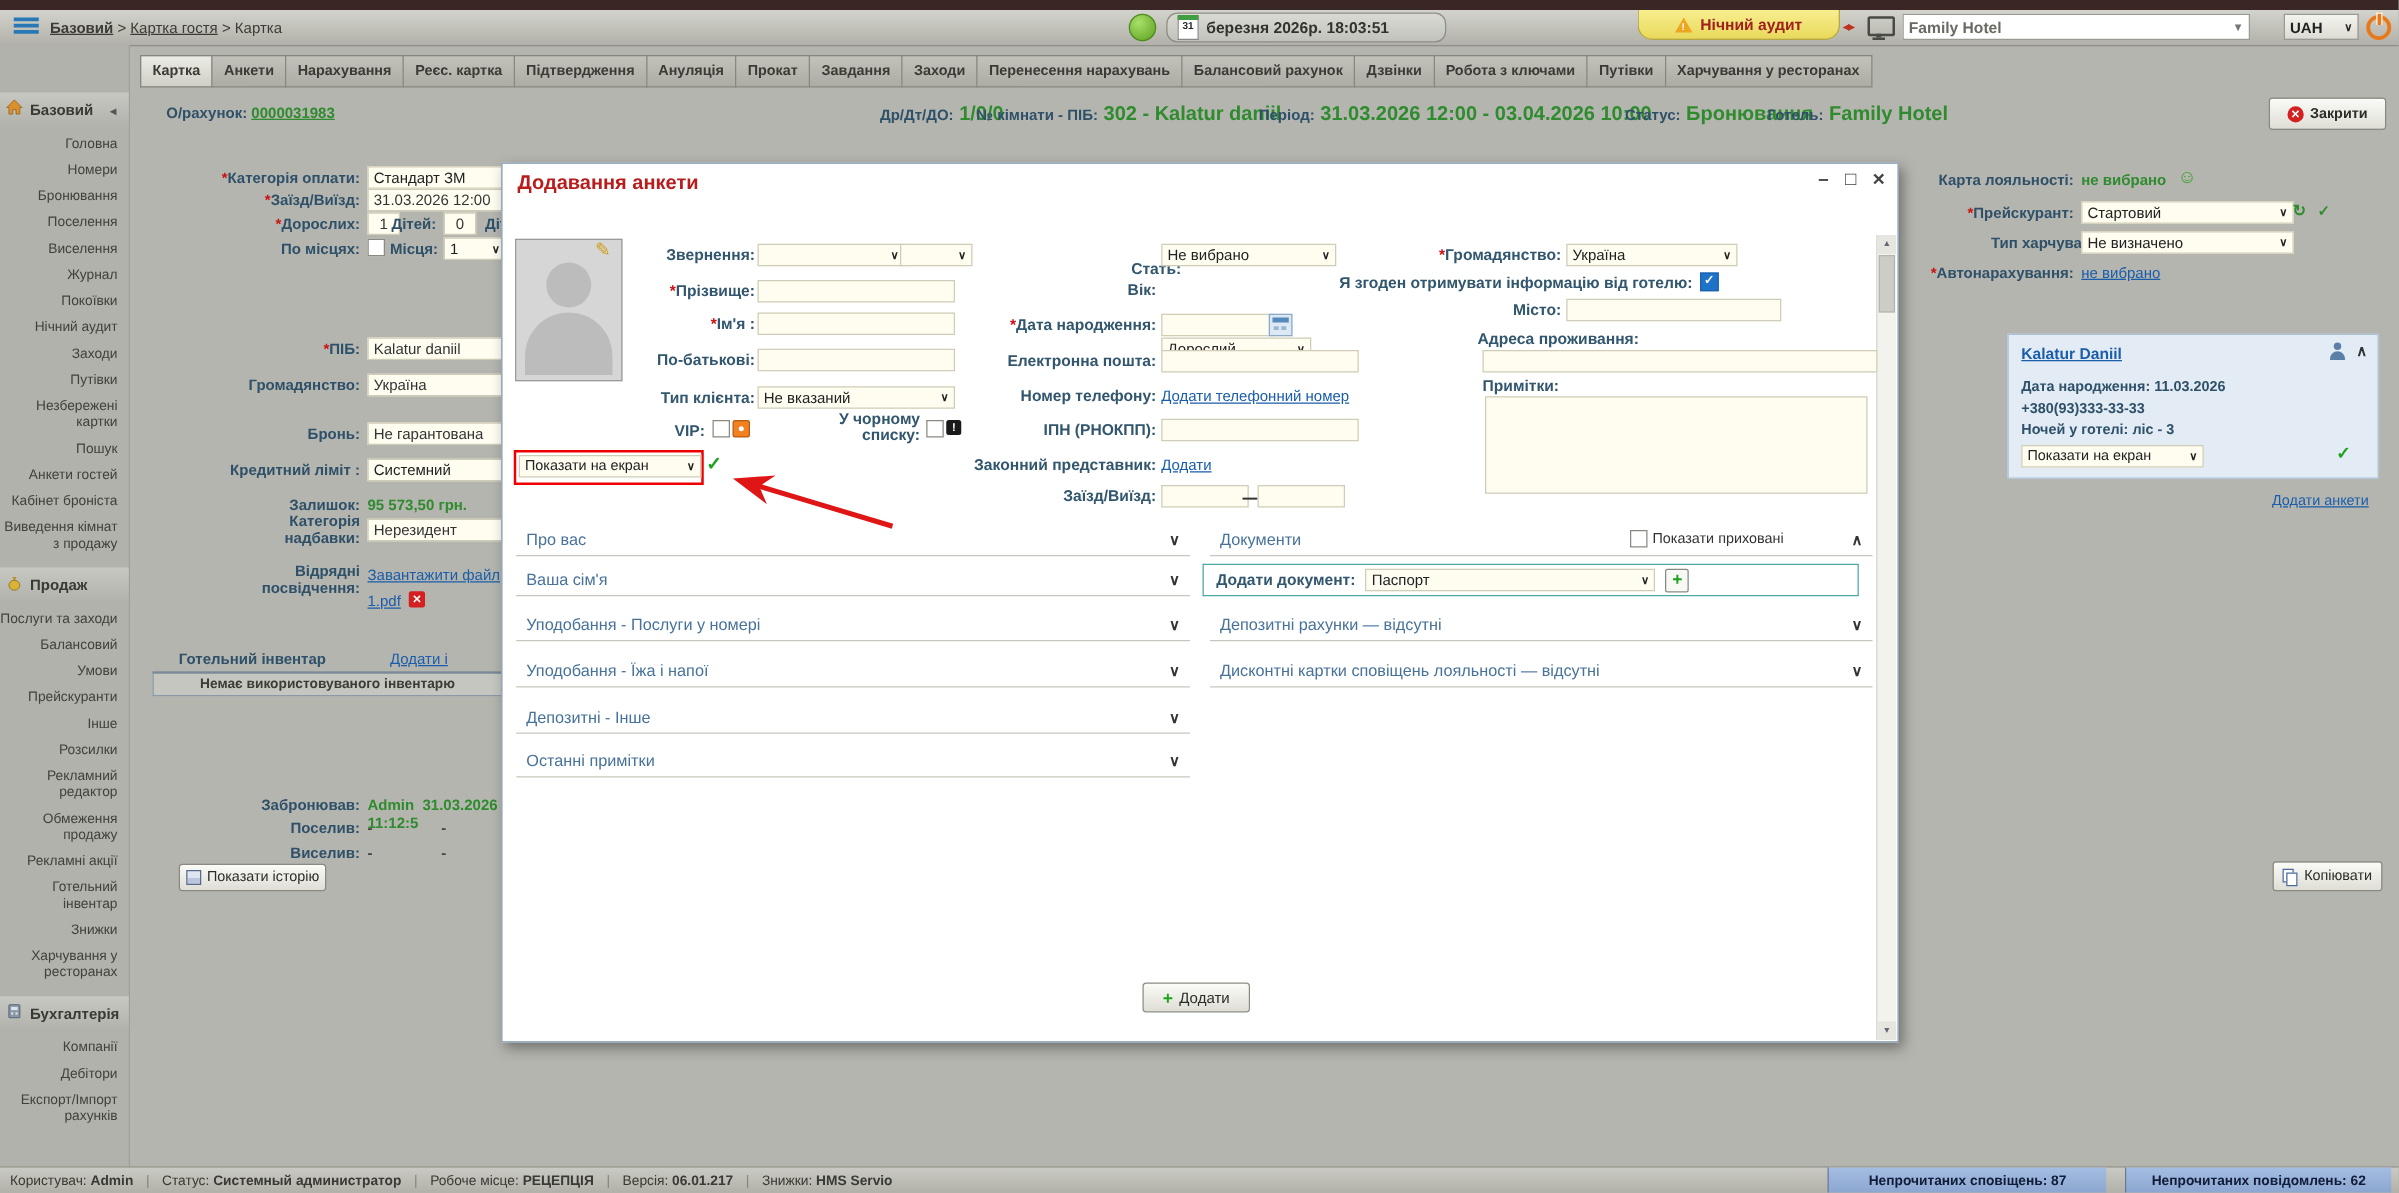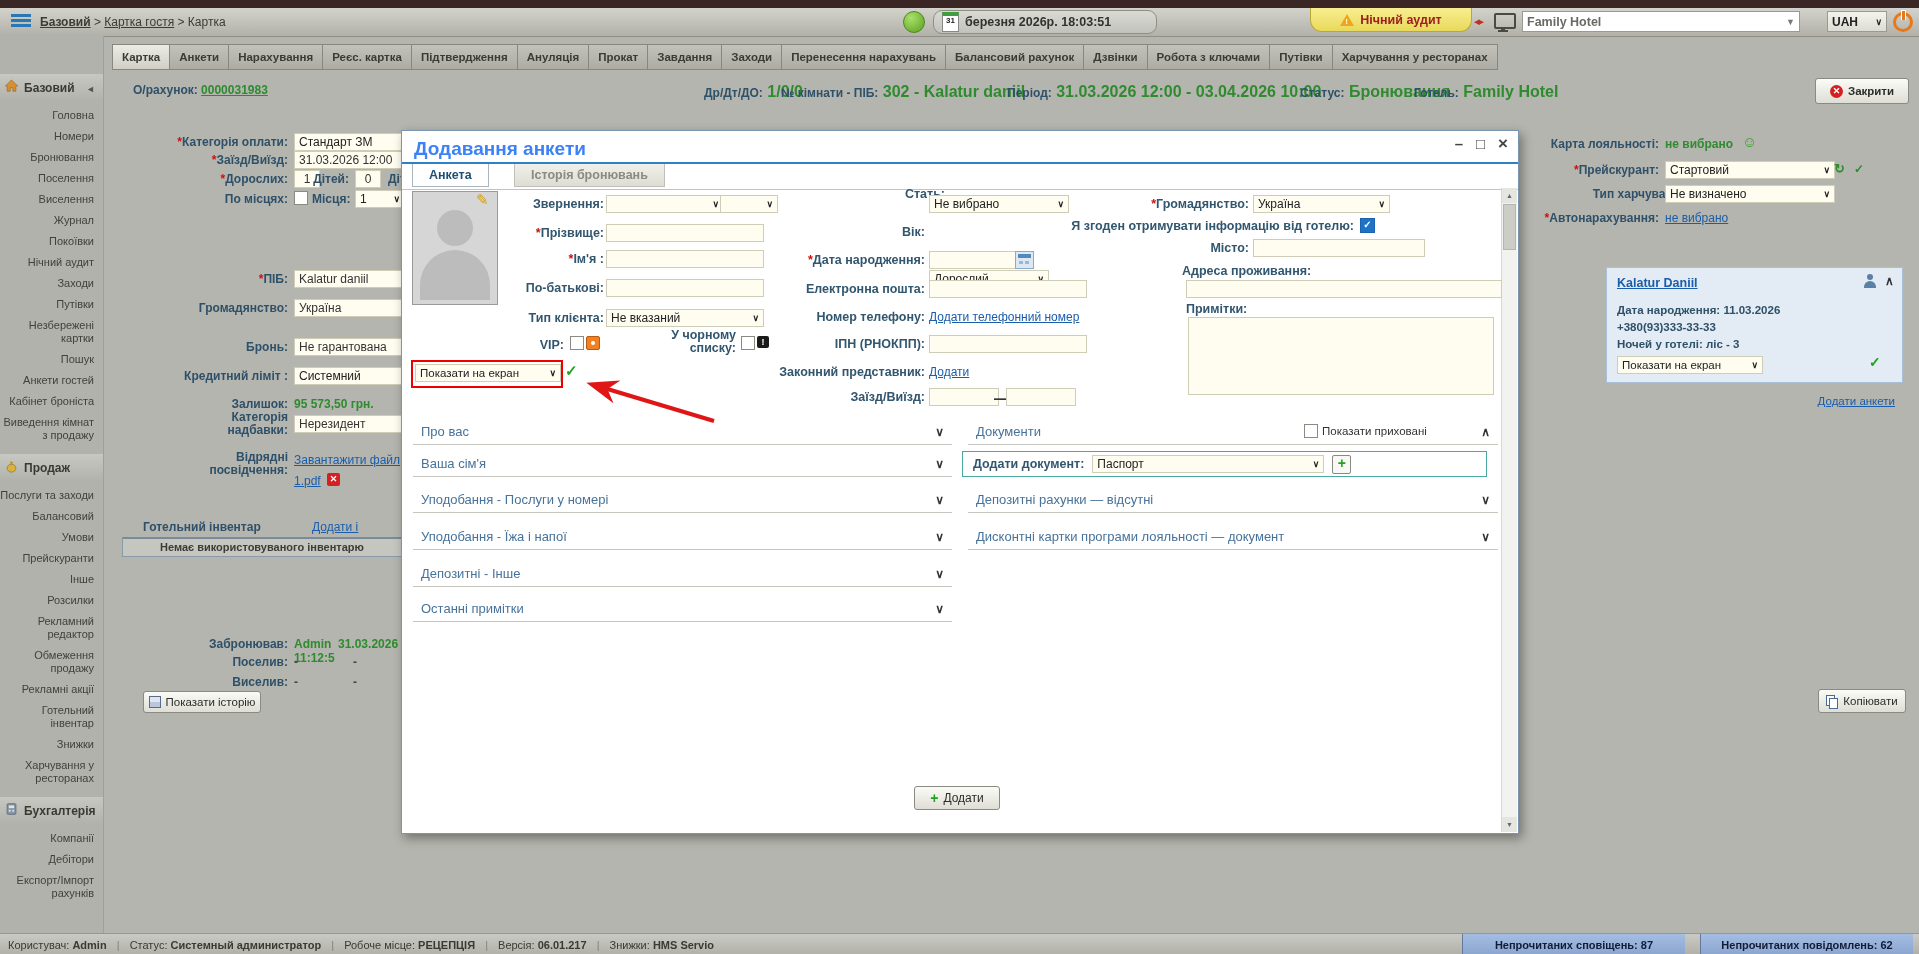--- a/index.html
+++ b/index.html
@@ -328,33 +328,27 @@
     <span style="position:relative;width:12px;height:12px;flex:none;">
       <i style="position:absolute;left:0;top:0;width:7px;height:9px;background:#fff;border:1px solid #4a6a9a;"></i>
       <i style="position:absolute;left:3px;top:3px;width:7px;height:9px;background:#fff;border:1px solid #4a6a9a;"></i>
     </span>
     <span>Копіювати</span>
   </div>
 </div>
 
 <div class="abs" id="modal">
 
-  <div class="abs" style="left:12px;top:7px;font-size:19px;font-weight:bold;color:#3b82f6;">Додавання анкети</div>
+  <div class="abs" style="left:12px;top:7px;font-size:16px;font-weight:bold;color:#b91c1c;">Додавання анкети</div>
   <div class="abs" style="right:10px;top:5px;display:flex;gap:13px;">
     <span class="wctrl">–</span>
     <span class="wctrl">□</span>
     <span class="wctrl" style="font-size:17px;">×</span>
   </div>
 
-  <div class="abs" style="left:0;top:31px;right:0;height:25px;border-top:2px solid #2f81c4;border-bottom:1px solid #b9c6d2;background:#fff;">
-    <span class="abs" style="left:10px;top:0;padding:4px 16px;background:#fff;border:1px solid #aab4bc;border-top:none;
-          font-size:12.5px;font-weight:bold;color:#1f4f75;cursor:pointer;">Анкета</span>
-    <span class="abs" style="left:112px;top:0;padding:4px 16px;background:linear-gradient(#f0f0ea,#ddddd5);
-          border:1px solid #c0c0b8;border-top:none;font-size:12.5px;font-weight:bold;color:#8a8a80;cursor:pointer;">Історія бронювань</span>
-  </div>
 
   <div class="abs" style="right:1px;top:57px;bottom:1px;width:15px;background:#f2f2ee;border-left:1px solid #d8d8d2;">
     <div style="height:15px;text-align:center;font-size:7px;color:#667;line-height:15px;background:#e6e6e0;">▲</div>
     <div style="height:44px;background:#cdcdc7;border:1px solid #b5b5af;margin:1px;"></div>
     <div class="abs" style="bottom:0;left:0;right:0;height:15px;text-align:center;font-size:7px;color:#667;line-height:15px;background:#e6e6e0;">▼</div>
   </div>
 
   <div class="abs" style="left:10px;top:60px;width:84px;height:112px;background:#d6d6d6;border:1px solid #9a9a9a;overflow:hidden;">
     <i style="position:absolute;left:24px;top:18px;width:36px;height:36px;border-radius:50%;background:#bcbcbc;"></i>
     <i style="position:absolute;left:7px;top:58px;width:70px;height:50px;border-radius:35px 35px 0 0;background:#bcbcbc;"></i>
@@ -404,21 +398,21 @@
   <span class="abs" style="left:163px;top:231px;color:#1ea31e;font-weight:bold;font-size:15px;">✓</span>
   <svg class="abs" style="left:150px;top:238px;" width="175" height="62">
     <defs>
         <marker id="ah" markerWidth="8" markerHeight="8" refX="6" refY="3" orient="auto">
           <path d="M8,3 L0,0 L2.5,3 L0,6 Z" fill="#e01616"></path>
         </marker>
       </defs>
     <line x1="162" y1="52" x2="42" y2="16" stroke="#e01616" stroke-width="4" marker-end="url(#ah)"></line>
   </svg>
 
-  <span class="lbl r" style="left:320px;top:56px;width:203px;padding-left:20px;">Стать:</span>
+  <span class="lbl r" style="left:320px;top:77px;width:203px;padding-left:20px;">Стать:</span>
   <div class="sel" style="left:527px;top:64px;width:130px;">
     <span>Не вибрано</span>
       <span class="car">∨</span>
   </div>
   <span class="lbl r" style="left:320px;top:94px;width:203px;">Вік:</span>
   <div class="sel" style="left:527px;top:92px;width:110px;margin-top:47px;">
     <span>Дорослий</span>
       <span class="car">∨</span>
   </div>
   <span class="lbl r" style="left:320px;top:122px;width:203px;"><i class="star" style="font-style:normal;">*</i><span>Дата народження:</span></span>
@@ -497,21 +491,21 @@
     </span>
     <span style="width:17px;height:17px;border:1px solid #8a8a82;background:#f8f8f4;border-radius:2px;color:#1ea31e;
           font-size:14px;font-weight:bold;text-align:center;line-height:15px;cursor:pointer;flex:none;">+</span>
   </div>
 
   <div class="acc" style="left:566px;top:356px;width:514px;">
     <span>Депозитні рахунки — відсутні</span>
     <span class="chev">∨</span>
   </div>
   <div class="acc" style="left:566px;top:393px;width:514px;">
-    <span>Дисконтні картки програми лояльності — документ</span>
+    <span>Дисконтні картки сповіщень лояльності — відсутні</span>
     <span class="chev">∨</span>
   </div>
 
   <div class="btn" style="left:512px;top:655px;width:84px;height:22px;font-size:12px;">
     <span style="color:#1ea31e;font-weight:bold;font-size:14px;">+</span>
     <span>Додати</span>
   </div>
 </div>
 
 <div class="abs" id="status-bar">

